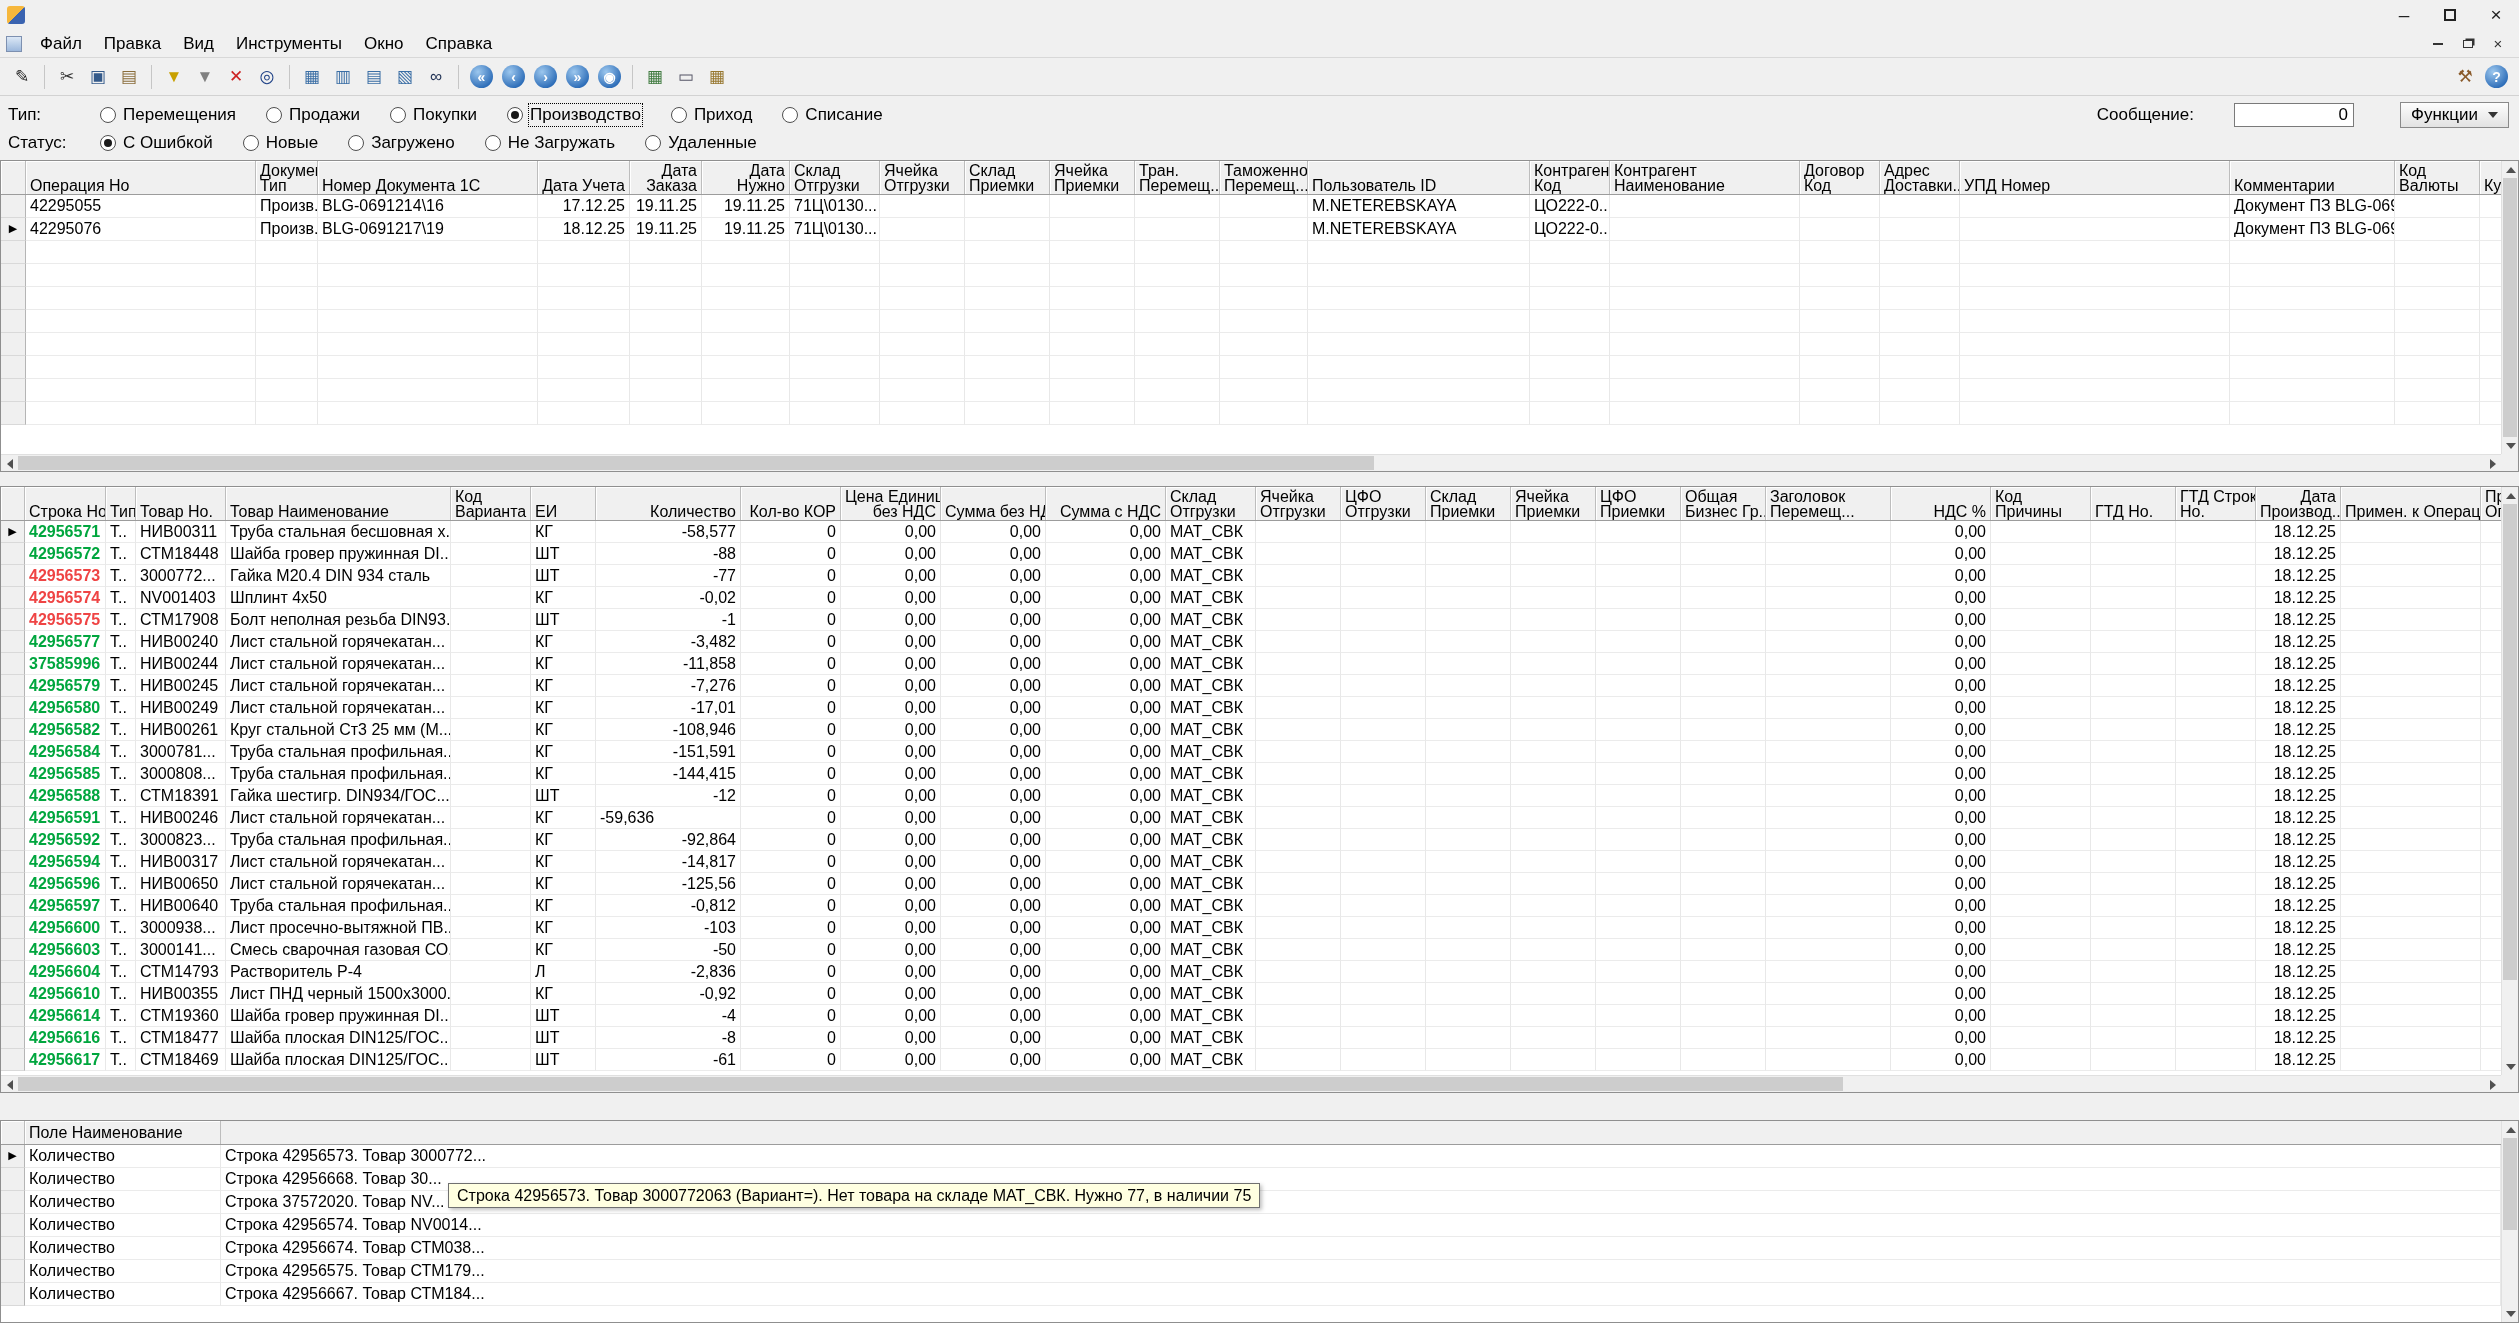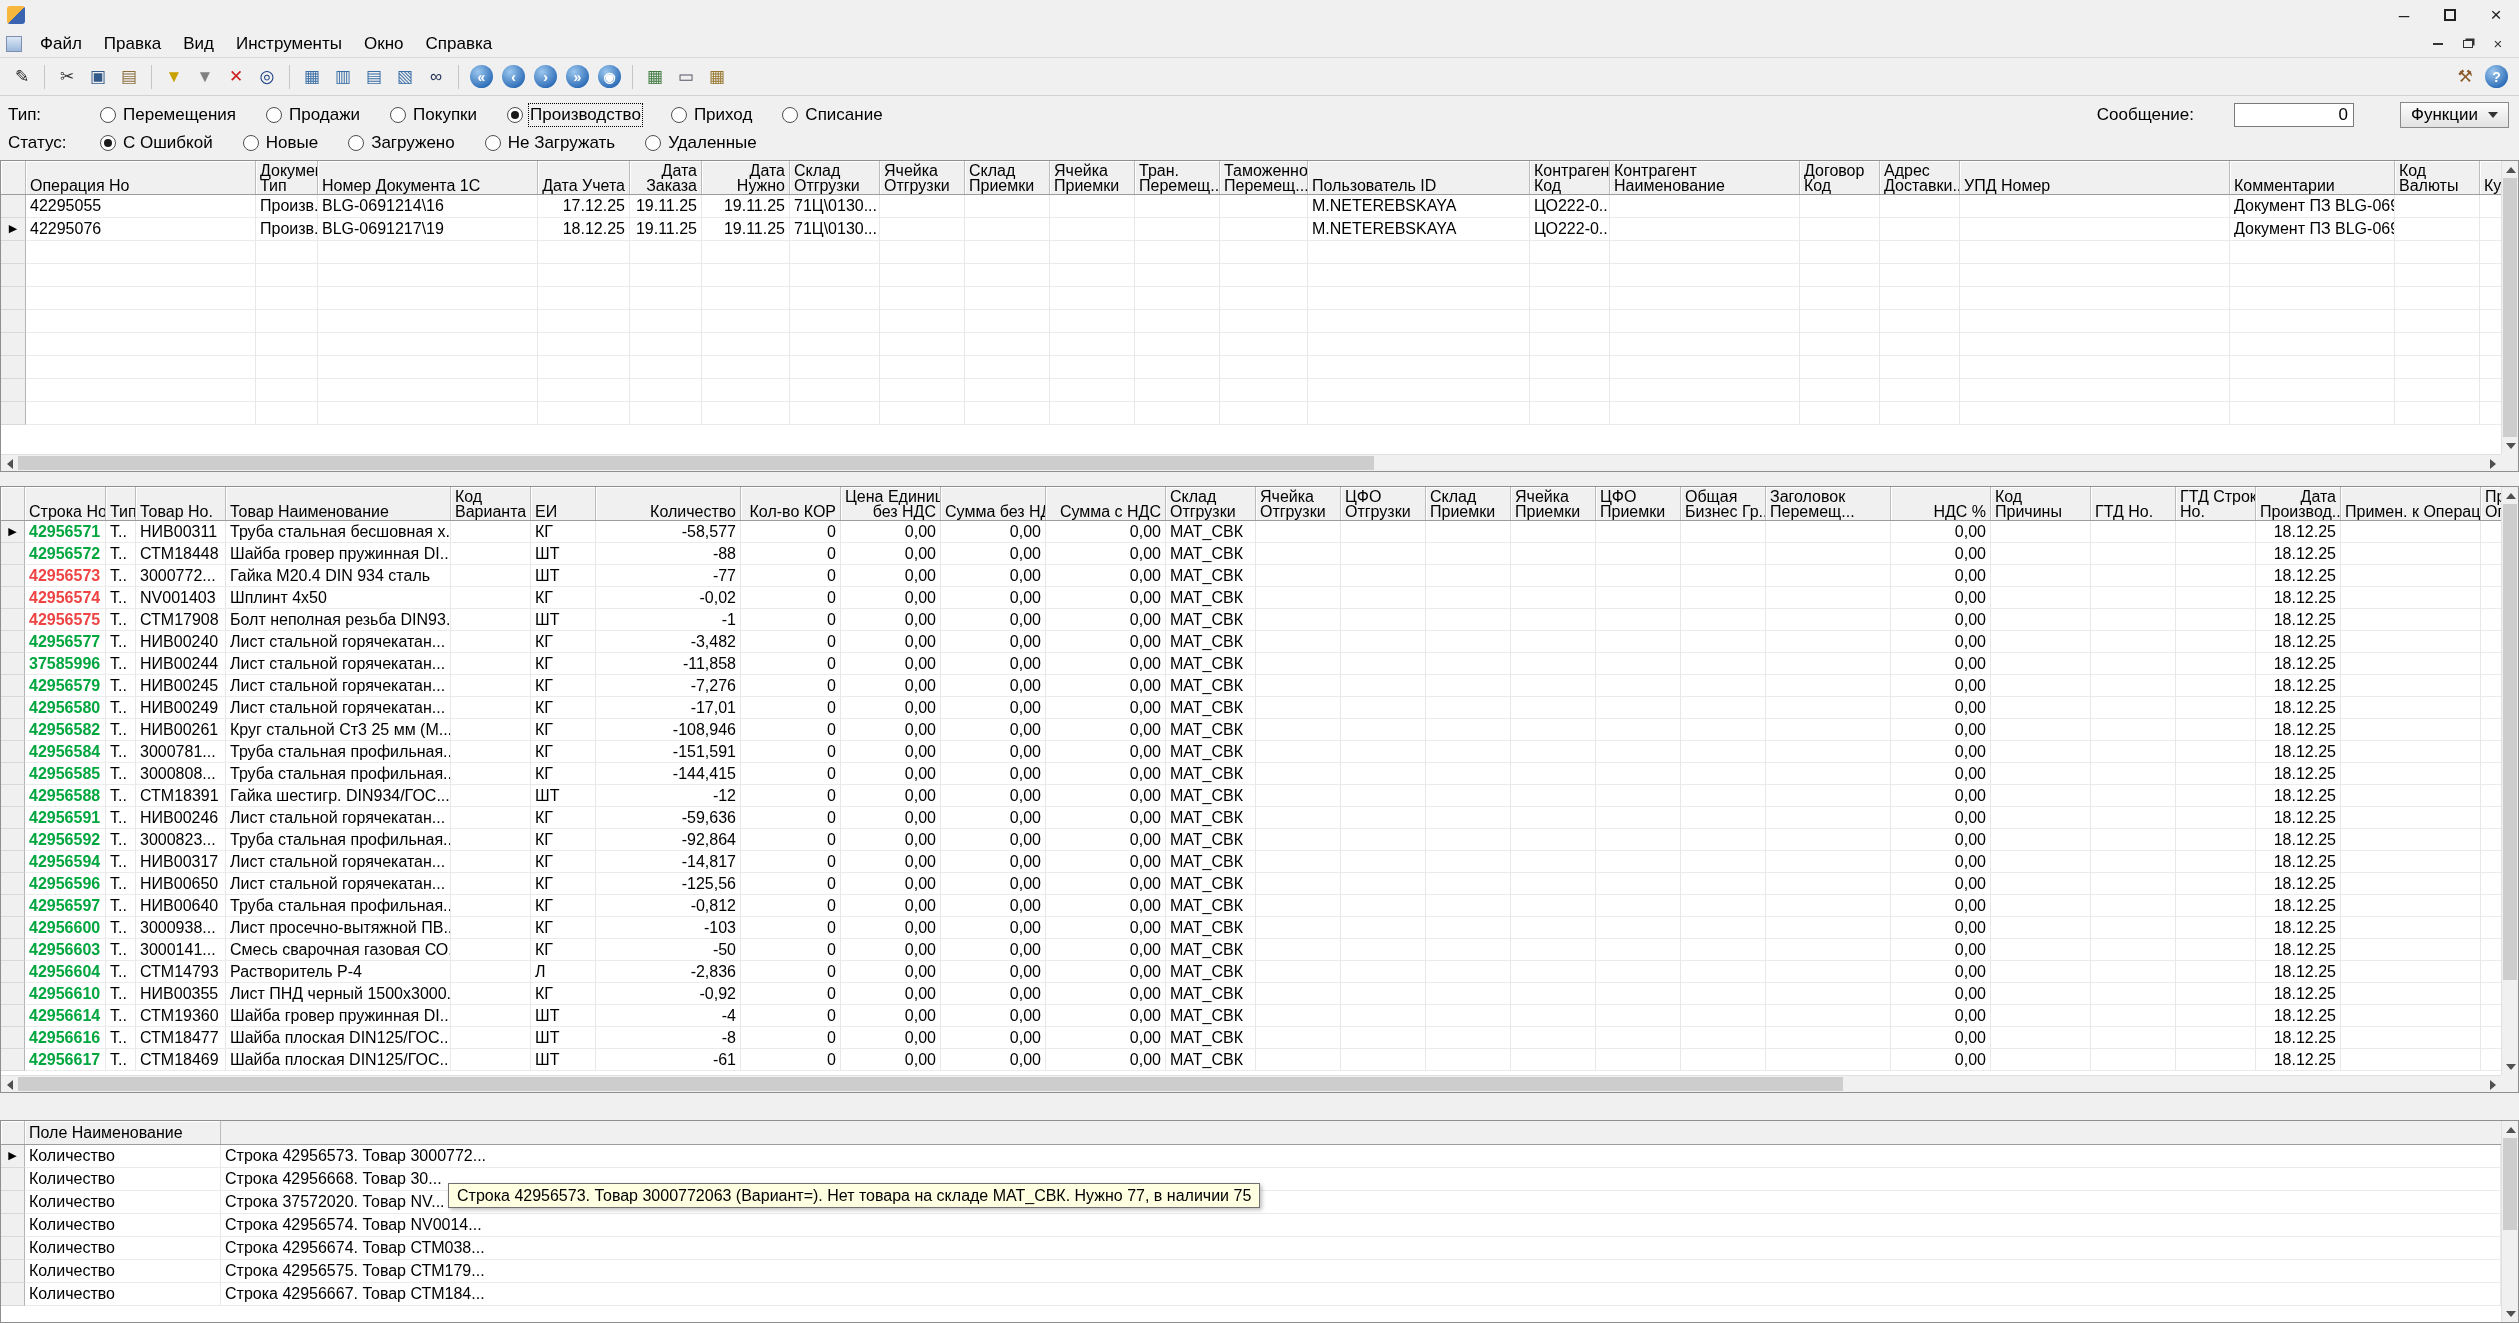--- a/index.html
+++ b/index.html
@@ -1075,21 +1075,21 @@
           <div class="g-cell" style="width: 39px;"></div>
         </div>
         <div class="g-row">
           <div class="g-cell g-marker" style="width: 24px;"></div>
           <div class="g-cell" style="width: 81px; color: rgb(0, 166, 62); font-weight: bold;">42956591</div>
           <div class="g-cell" style="width: 30px;">Т..</div>
           <div class="g-cell" style="width: 90px;">НИВ00246</div>
           <div class="g-cell" style="width: 225px;">Лист стальной горячекатан...</div>
           <div class="g-cell" style="width: 80px;"></div>
           <div class="g-cell" style="width: 65px;">КГ</div>
-          <div class="g-cell" style="width: 145px; text-align: right;">-59,636</div>
+          <div class="g-cell" style="width: 145px; text-align: left;">-59,636</div>
           <div class="g-cell" style="width: 100px; text-align: right;">0</div>
           <div class="g-cell" style="width: 100px; text-align: right;">0,00</div>
           <div class="g-cell" style="width: 105px; text-align: right;">0,00</div>
           <div class="g-cell" style="width: 120px; text-align: right;">0,00</div>
           <div class="g-cell" style="width: 90px;">МАТ_СВК</div>
           <div class="g-cell" style="width: 85px;"></div>
           <div class="g-cell" style="width: 85px;"></div>
           <div class="g-cell" style="width: 85px;"></div>
           <div class="g-cell" style="width: 85px;"></div>
           <div class="g-cell" style="width: 85px;"></div>

